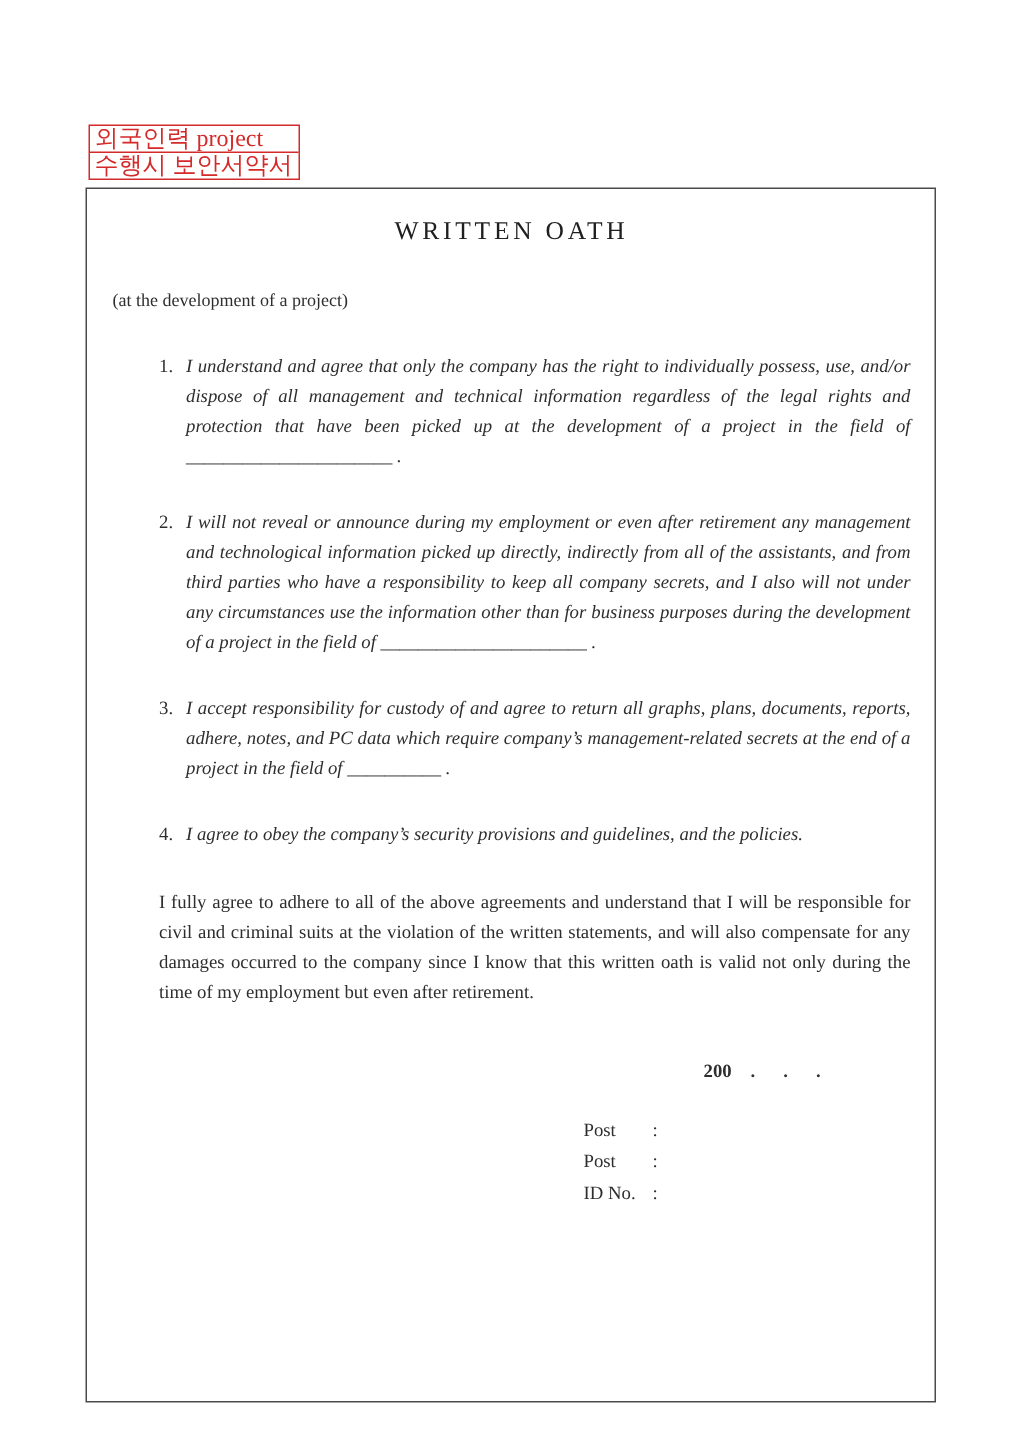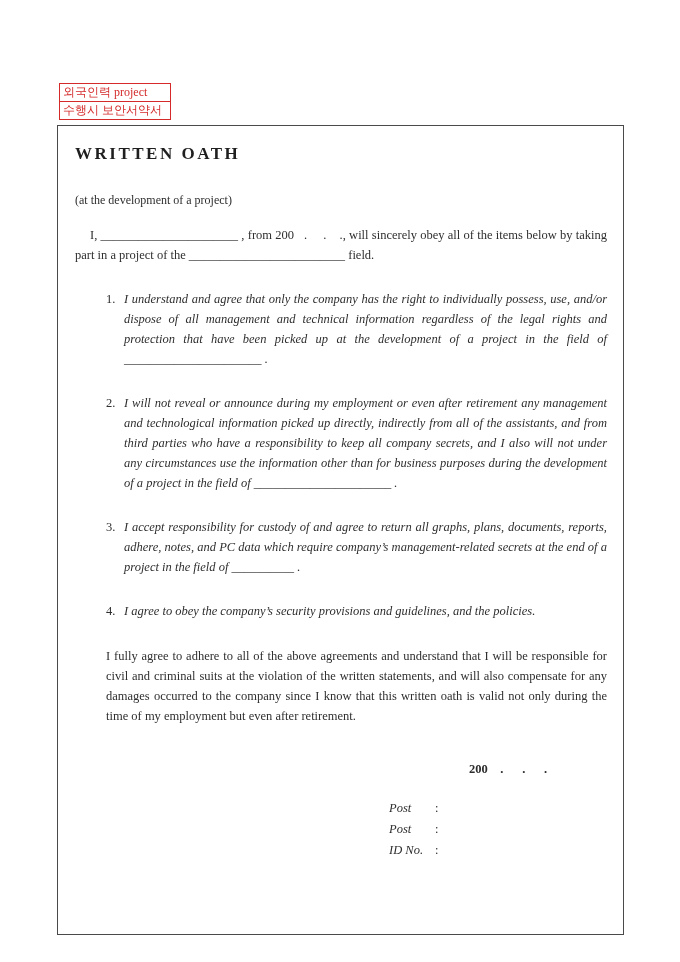--- a/index.html
+++ b/index.html
@@ -13,21 +13,21 @@
     position: relative;
     font-family: "Liberation Serif", "DejaVu Serif", serif;
     color: #2e2e2e;
   }
   .red-label {
     position: absolute;
     left: 59px;
     top: 83px;
     border: 1px solid #d42a2a;
     color: #d42a2a;
-    font-size: 12px;
+    font-size: 16px;
     line-height: 15px;
     min-width: 112px;
     box-sizing: border-box;
   }
   .red-label .row {
     padding: 1px 4px 1px 3px;
     white-space: nowrap;
   }
   .red-label .row:first-child {
     border-bottom: 1px solid #d42a2a;
@@ -38,23 +38,23 @@
     top: 125px;
     width: 567px;
     height: 810px;
     border: 1px solid #4a4a4a;
     box-sizing: border-box;
     padding: 10px 16px 0 17px;
     font-size: 12.5px;
     line-height: 20px;
   }
   .doc-title {
-    text-align: left;
+    text-align: center;
     font-size: 17px;
-    font-weight: bold;
+    font-weight: normal;
     letter-spacing: 2.5px;
     margin: 8px 0 0 0;
     color: #1f1f1f;
   }
   .subtitle {
     margin: 26px 0 0 0;
     font-size: 12px;
   }
   .intro {
     margin: 15px 0 0 0;
@@ -90,38 +90,36 @@
     margin: 19px 0 0 314px;
     line-height: 21px;
   }
   .sig-row {
     display: flex;
   }
   .sig-label {
     flex: none;
     width: 46px;
     white-space: pre;
-    font-style: italic;
   }
   .sig-colon {
     flex: none;
   }
 </style>
 </head>
 <body>
 
 <div class="red-label">
   <div class="row">외국인력 project</div>
   <div class="row">수행시 보안서약서</div>
 </div>
 
 <div class="doc-box">
   <div class="doc-title">WRITTEN OATH</div>
   <p class="subtitle">(at the development of a project)</p>
-  <p class="intro">I, ______________________ , from 200&nbsp;&nbsp;&nbsp;.&nbsp;&nbsp;&nbsp;&nbsp;&nbsp;.&nbsp;&nbsp;&nbsp;&nbsp;., will sincerely obey all of the items below by taking part in a project of the _________________________ field.</p>
 
   <div class="items">
     <div class="item">
       <span class="num">1.</span>
       <span class="itext">I understand and agree that only the company has the right to individually possess, use, and/or dispose of all management and technical information regardless of the legal rights and protection that have been picked up at the development of a project in the field of ______________________ .</span>
     </div>
     <div class="item">
       <span class="num">2.</span>
       <span class="itext">I will not reveal or announce during my employment or even after retirement any management and technological information picked up directly, indirectly from all of the assistants, and from third parties who have a responsibility to keep all company secrets, and I also will not under any circumstances use the information other than for business purposes during the development of a project in the field of ______________________ .</span>
     </div>

